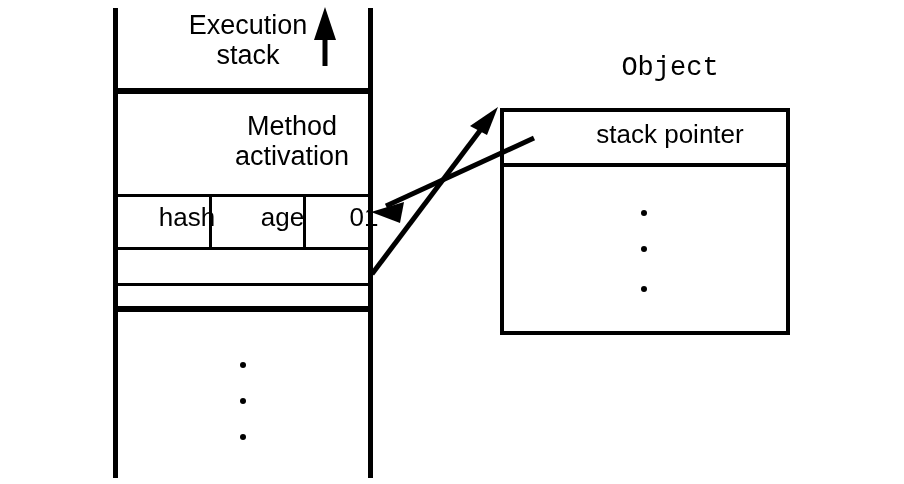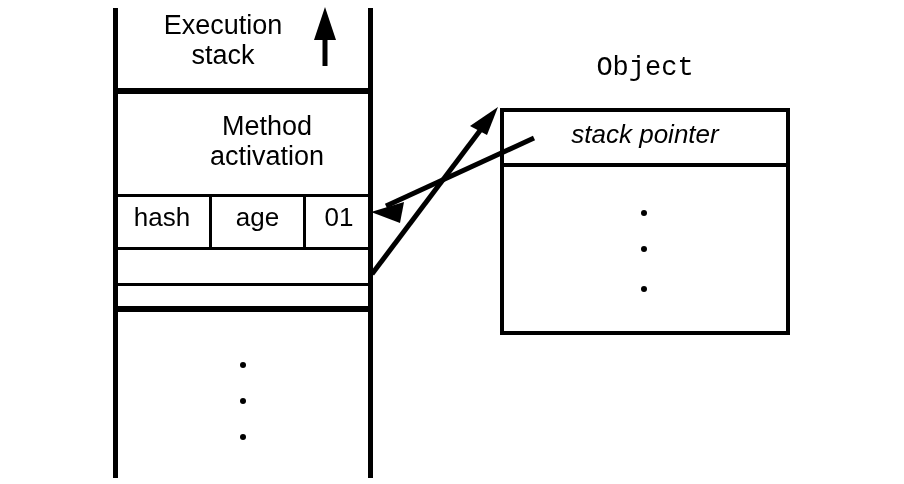--- a/index.html
+++ b/index.html
@@ -23,20 +23,21 @@
   .vline {
     position: absolute;
     background: #000000;
   }
   .label {
     position: absolute;
     text-align: center;
     line-height: 1.12;
     white-space: pre;
     user-select: none;
+    padding-left: 25px;
   }
   .dot {
     position: absolute;
     width: 6px;
     height: 6px;
     background: #000000;
     border-radius: 50%;
   }
   svg.overlay {
     position: absolute;
@@ -75,21 +76,21 @@
 
   
   #object-title-label { left: 545px; top: 53px; width: 200px; font-size: 27px; font-family: Liberation Mono, monospace; }
 
   #object-top-edge    { left: 500px; top: 108px; width: 290px; height: 4px; }
   #object-sp-divider  { left: 500px; top: 163px; width: 290px; height: 4px; }
   #object-bottom-edge { left: 500px; top: 331px; width: 290px; height: 4px; }
   #object-left-edge   { left: 500px; top: 108px; width: 4px;  height: 227px; }
   #object-right-edge  { left: 786px; top: 108px; width: 4px;  height: 227px; }
 
-  #stack-pointer-label { left: 504px; top: 120px; width: 282px; font-size: 26px; font-style: italic; }
+  #stack-pointer-label { left: 504px; top: 120px; width: 282px; font-size: 26px; }
 
   #object-dot-1 { left: 641px; top: 210px; }
   #object-dot-2 { left: 641px; top: 246px; }
   #object-dot-3 { left: 641px; top: 286px; }
 </style>
 </head>
 <body>
 
 <div id="canvas">
 

